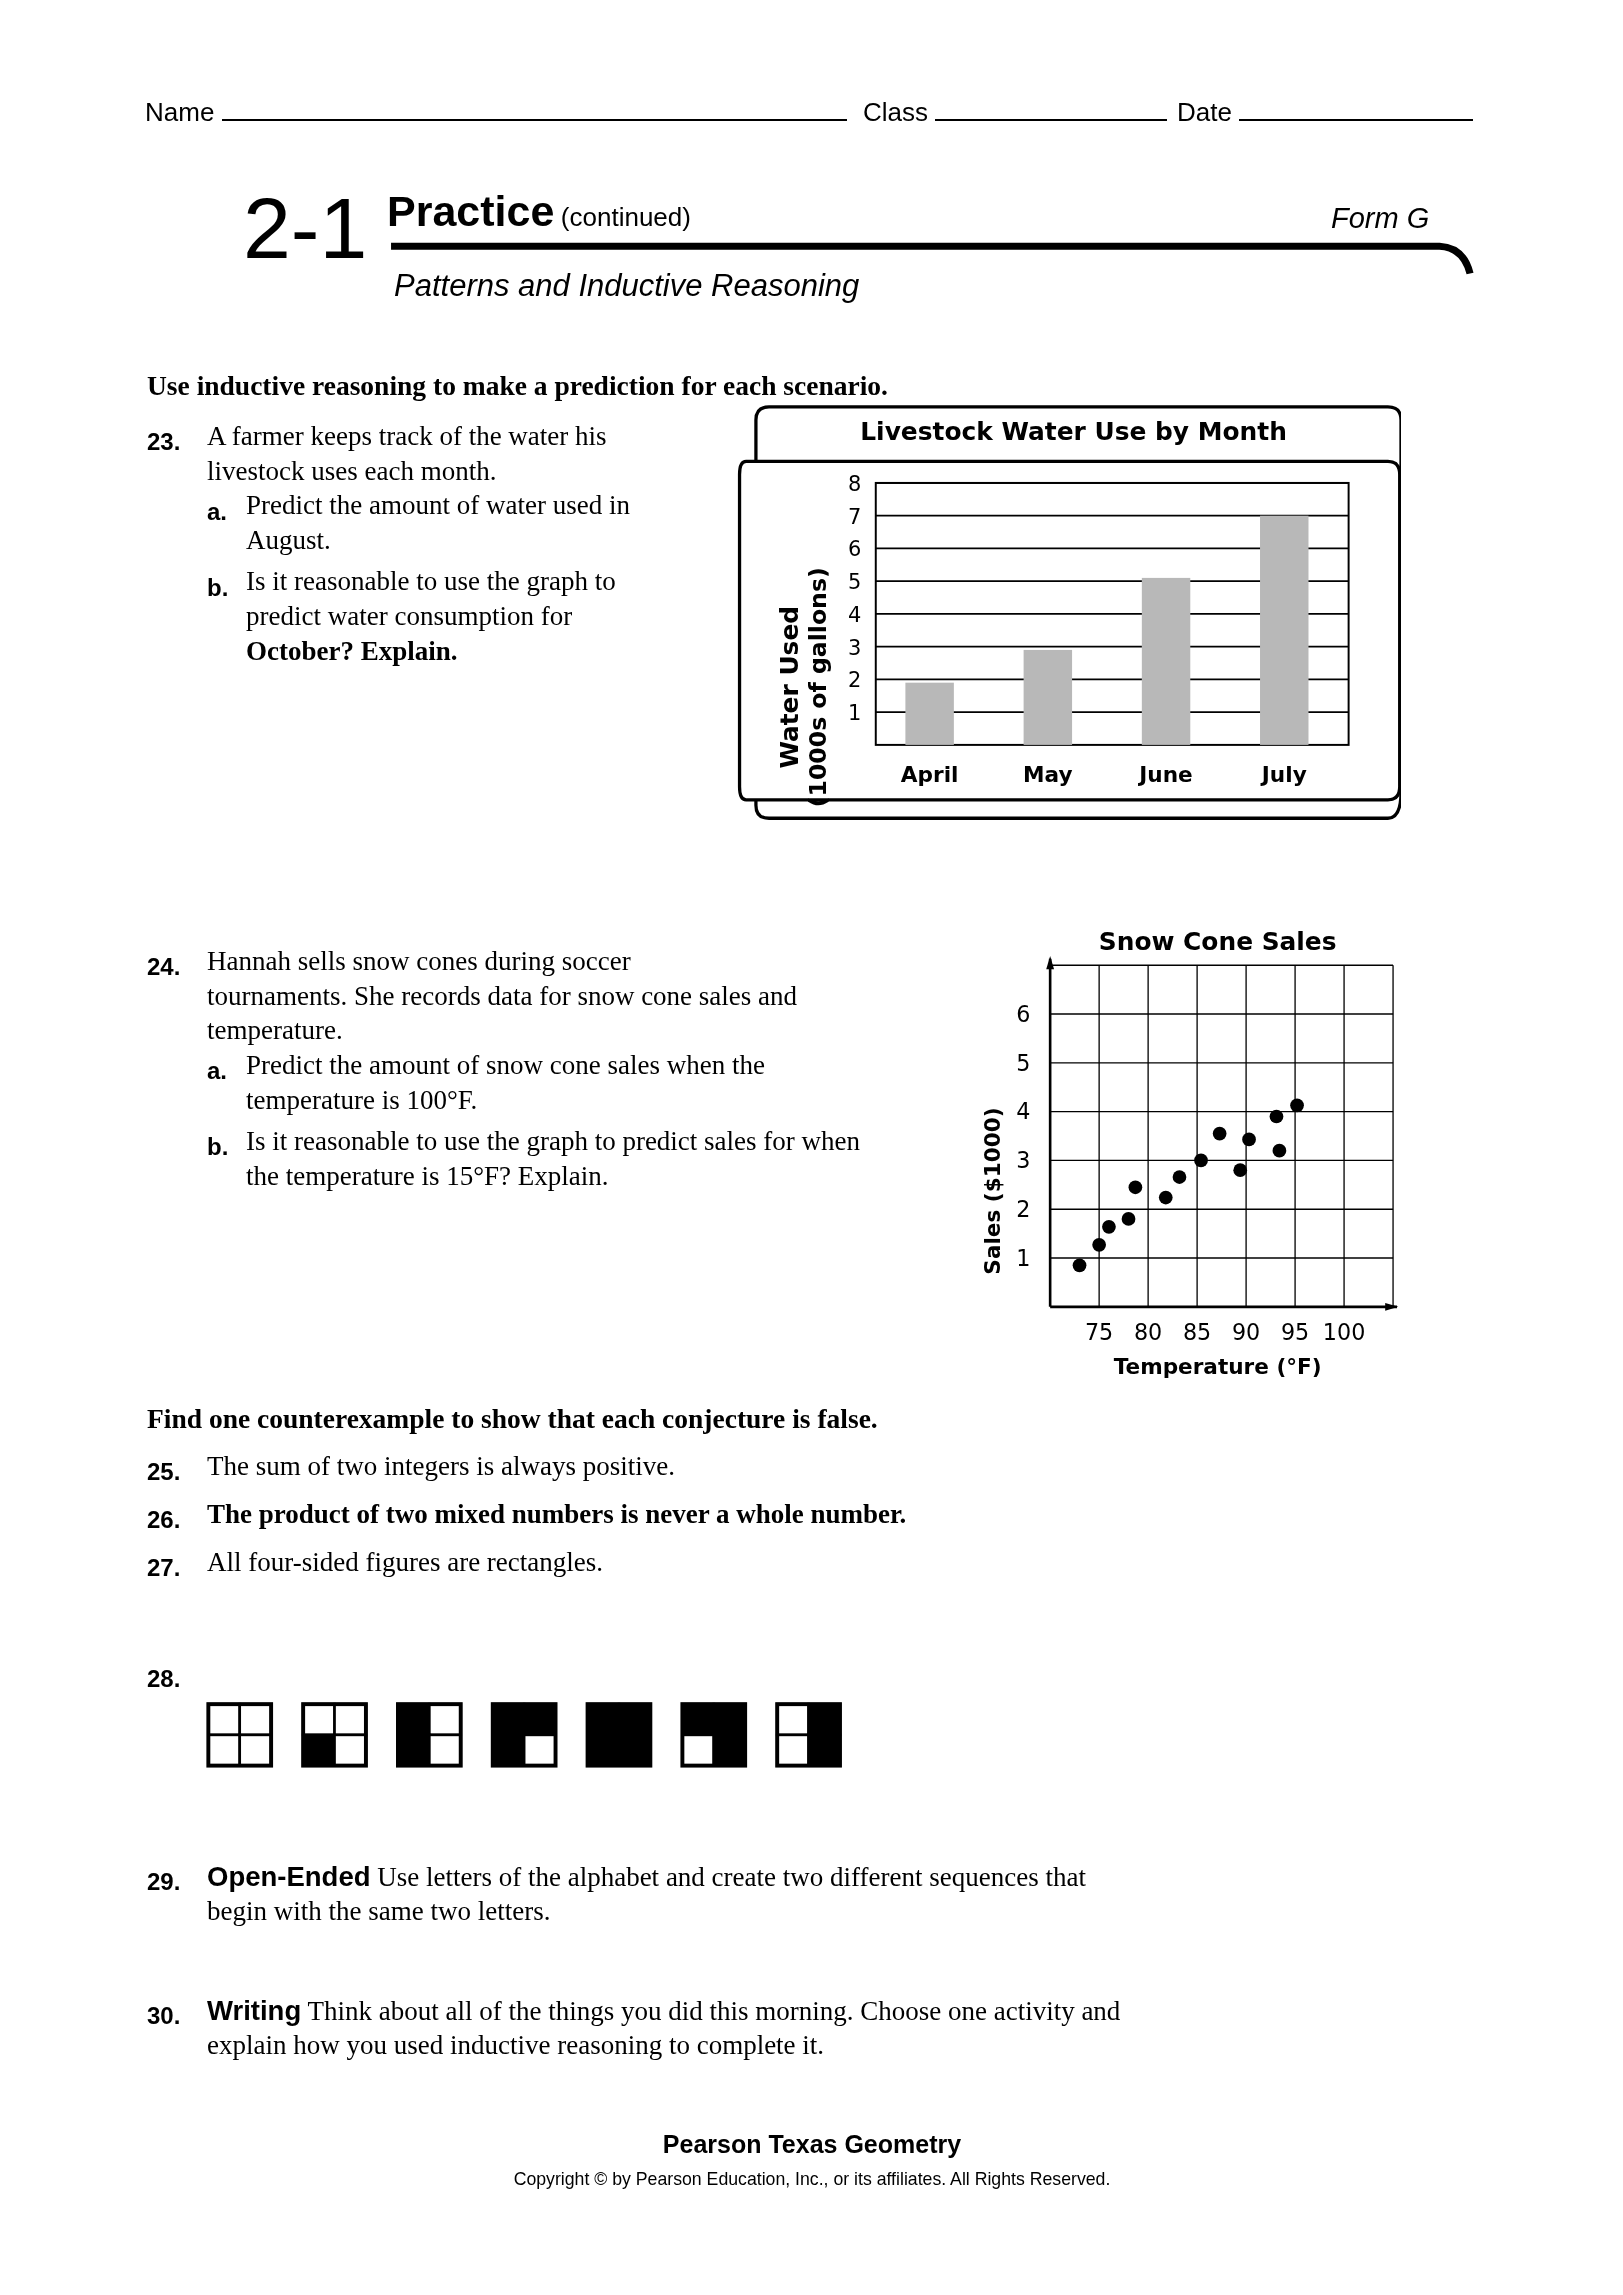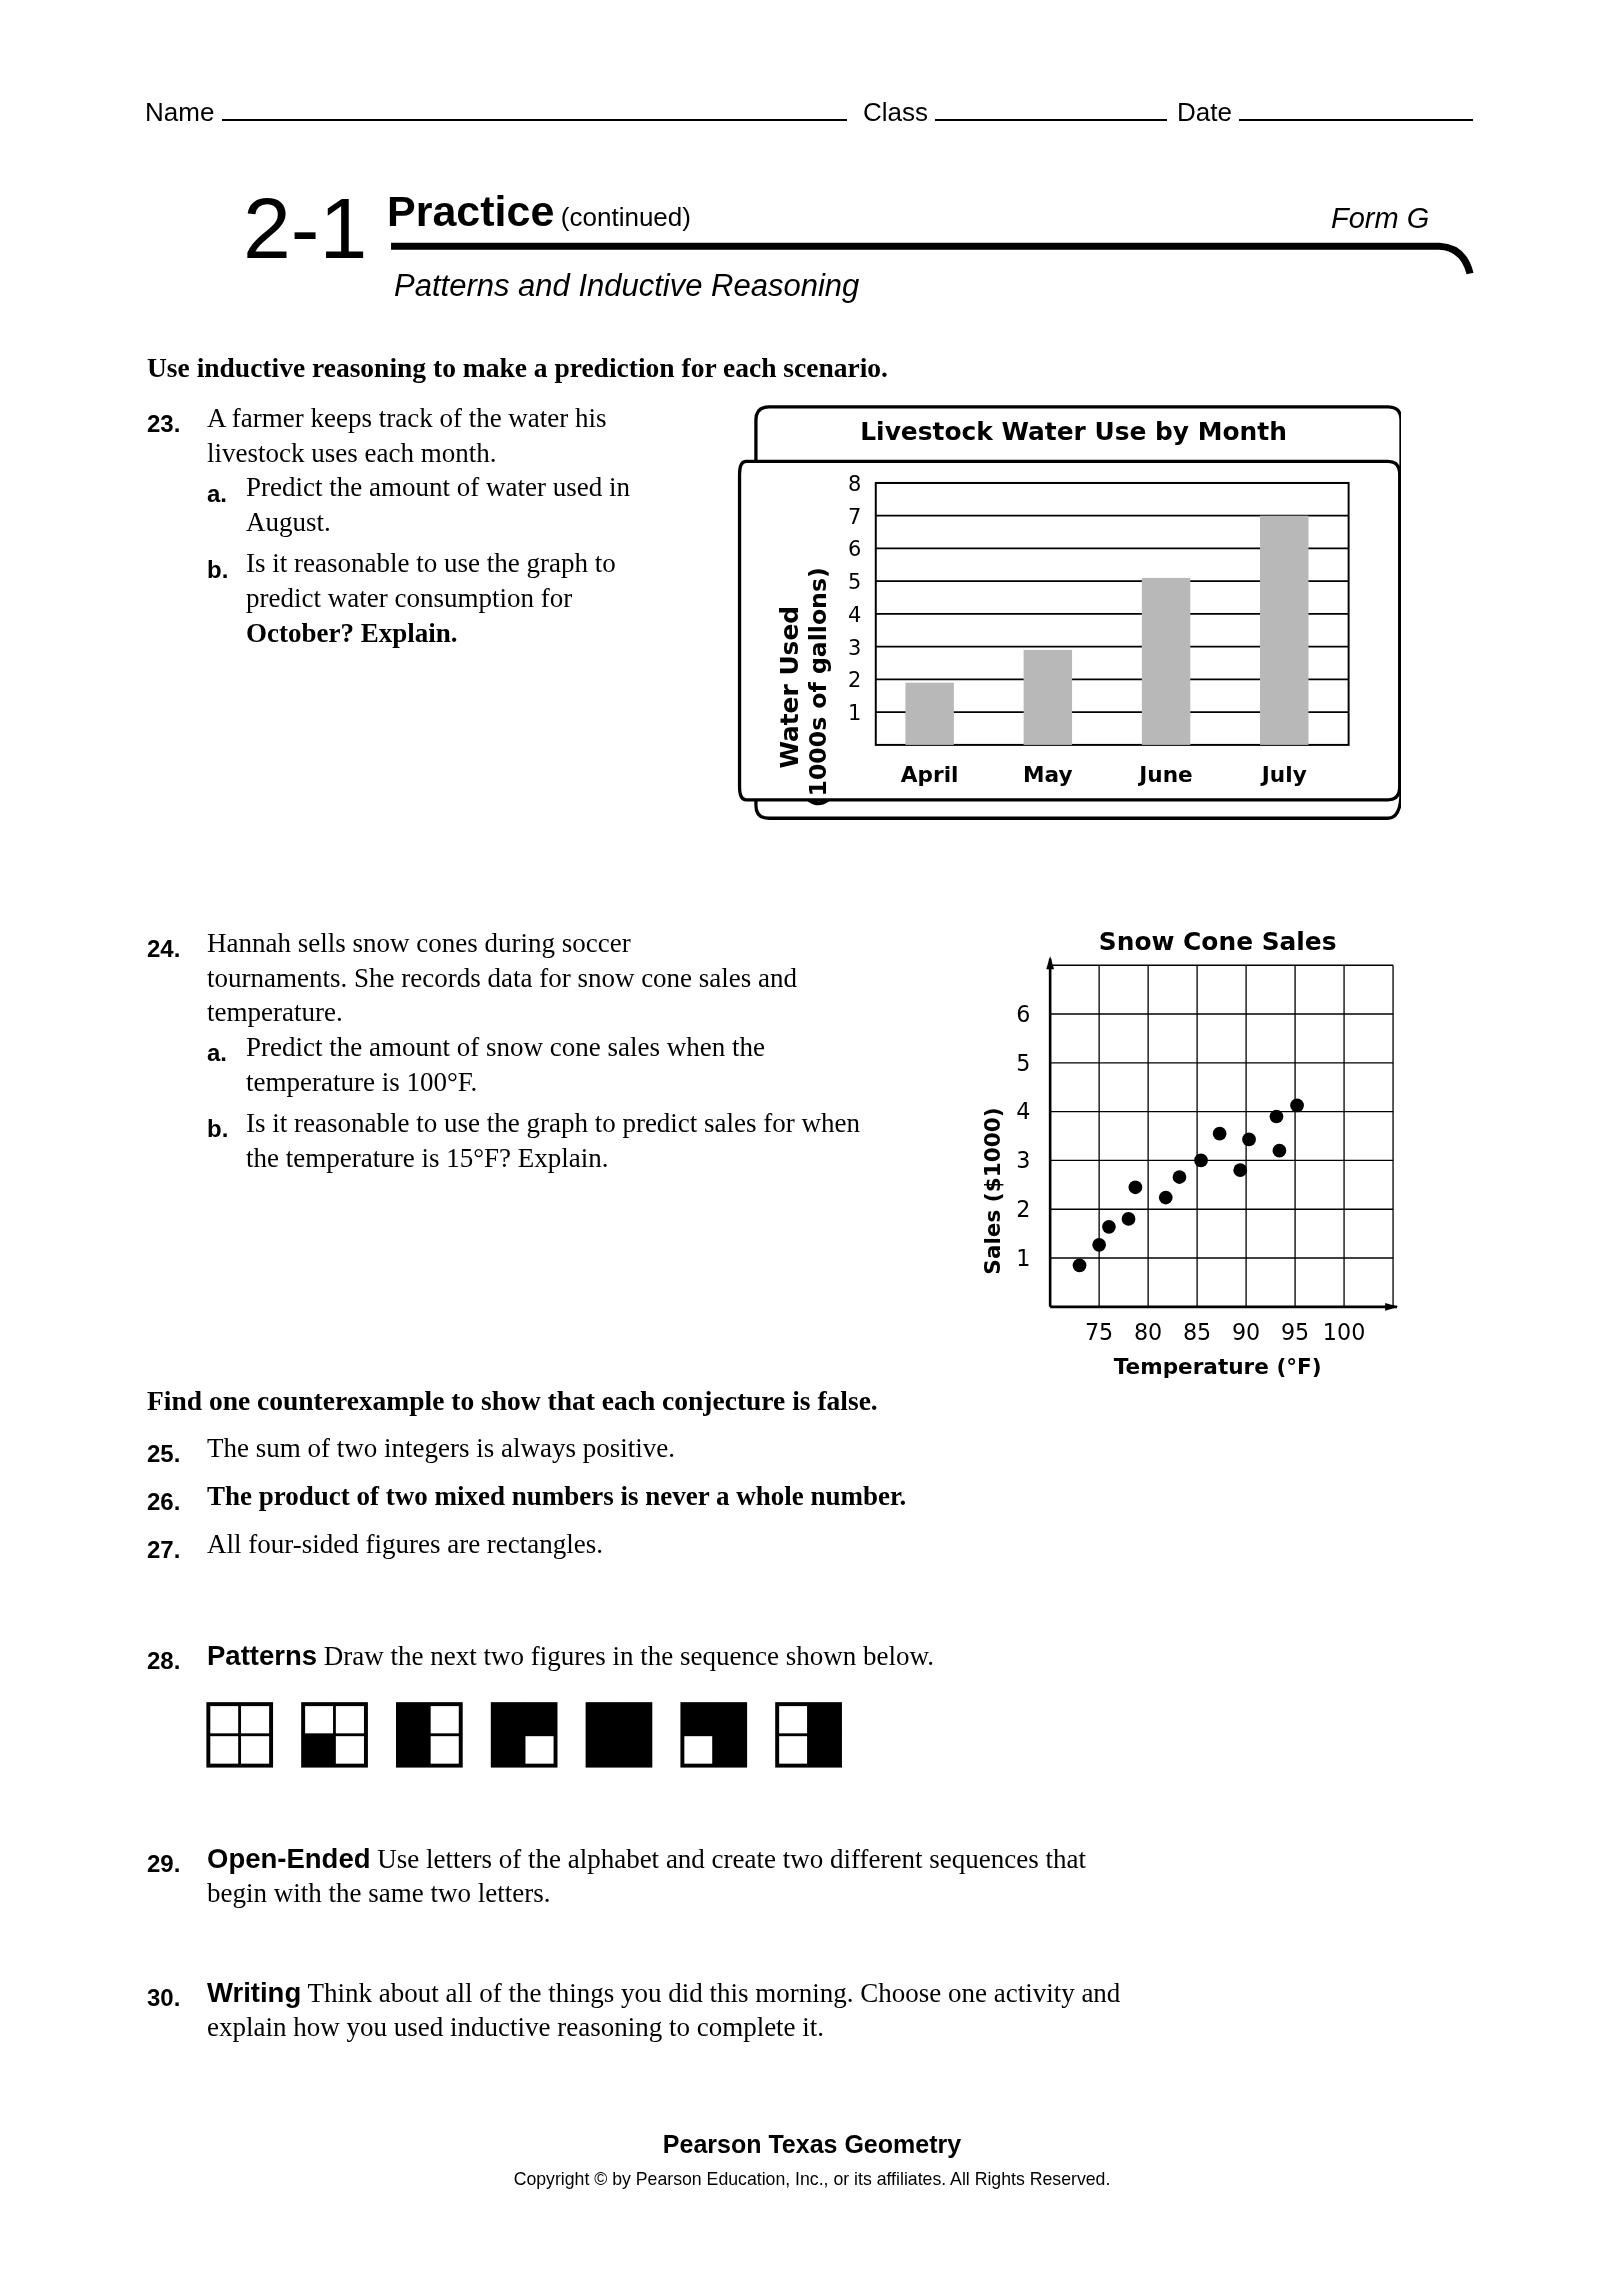--- a/index.html
+++ b/index.html
@@ -1,19 +1,19 @@
 <!DOCTYPE html>
 <html style="font-size:10.5px"><head>
 <meta charset="utf-8">
 <style>
   html, body { margin: 0; padding: 0; background: #ffffff; }
   body { width: 1624px; height: 2295px; position: relative; overflow: hidden; color: #000; }
   .abs { position: absolute; }
   .sans { font-family: "Liberation Sans", sans-serif; }
-  .serif { font-family: "Liberation Serif", serif; }
+  .serif { font-family: "Liberation Serif", serif; margin-top: 18px; }
 
   
   .hdr { top: 97px; font-size: 26px; white-space: nowrap; }
   .hdr-line { display: inline-block; border-bottom: 2.6px solid #000; height: 22px; vertical-align: baseline; }
 
   .lesson-num { left: 243px; top: 185px; font-size: 86px; line-height: 1; }
   .practice { left: 387px; top: 190px; font-size: 43px; font-weight: bold; line-height: 1; }
   .continued { font-size: 26px; font-weight: normal; margin-left: 6.5px; }
   .formg { left: 1331px; top: 202px; font-size: 29px; font-style: italic; }
   .subtitle { left: 394px; top: 268px; font-size: 31px; font-style: italic; }
@@ -195,21 +195,20 @@
   <span class="qnum" style="left:0; top:5.2px;">26.</span>
   <span class="qtxt" style="left:60px; top:0;font-weight:bold;">The product of two mixed numbers is never a whole number.</span>
 </div>
 <div class="abs serif q" style="left:147px; top:1527px; width:851px; height:39px;">
   <span class="qnum" style="left:0; top:5.2px;">27.</span>
   <span class="qtxt" style="left:60px; top:0;">All four-sided figures are rectangles.</span>
 </div>
 
 <div class="abs serif q" style="left:147px; top:1638px; width:982px; height:39px;">
   <span class="qnum" style="left:0; top:5.2px;">28.</span>
-  <span class="qtxt" style="left:60px; top:0;"><span class="kw">Patterns</span> <span>Draw the next two figures in the sequence shown below.</span></span>
 </div>
 <svg class="abs" id="pattern-row" style="left:196px; top:1695px;" width="655" height="85" viewBox="0 0 1000 130">
     <g>
       <rect x="18" y="14" width="48" height="47" fill="#fff" stroke="#000" stroke-width="4"></rect>
       <rect x="66" y="14" width="48" height="47" fill="#fff" stroke="#000" stroke-width="4"></rect>
       <rect x="18" y="61" width="48" height="47" fill="#fff" stroke="#000" stroke-width="4"></rect>
       <rect x="66" y="61" width="48" height="47" fill="#fff" stroke="#000" stroke-width="4"></rect>
       <rect x="18" y="14" width="96" height="94" fill="none" stroke="#000" stroke-width="6"></rect>
     </g>
     <g>

